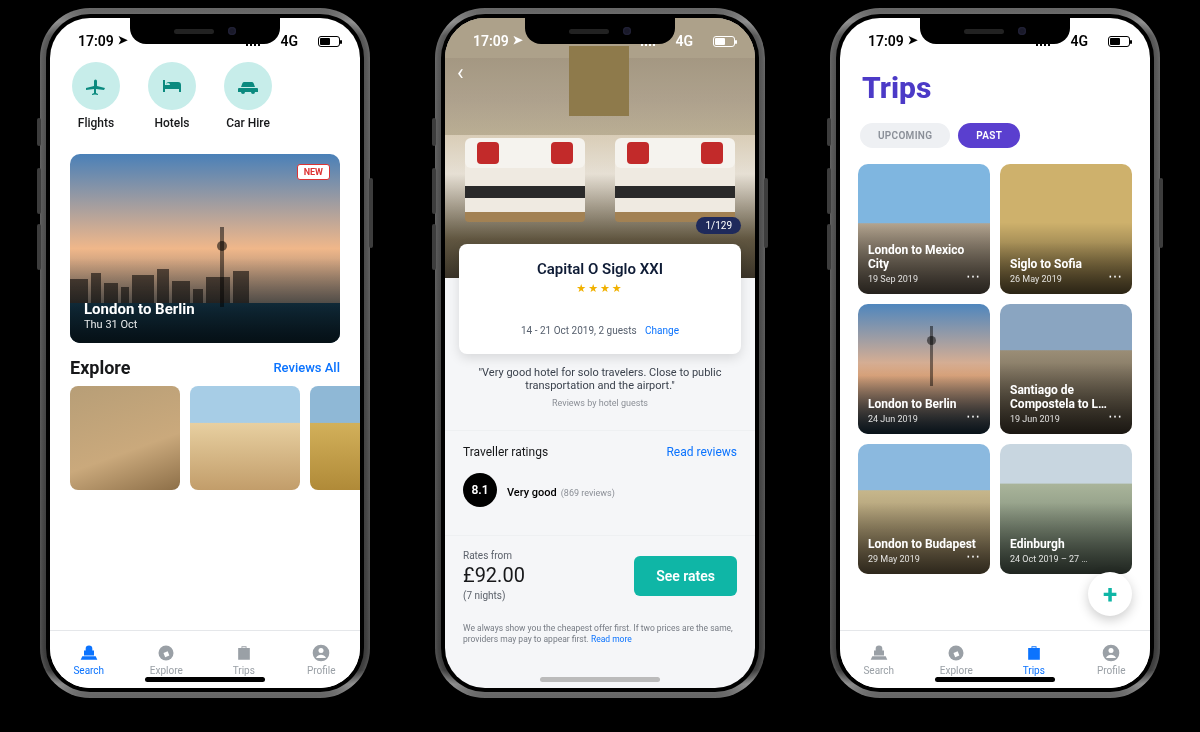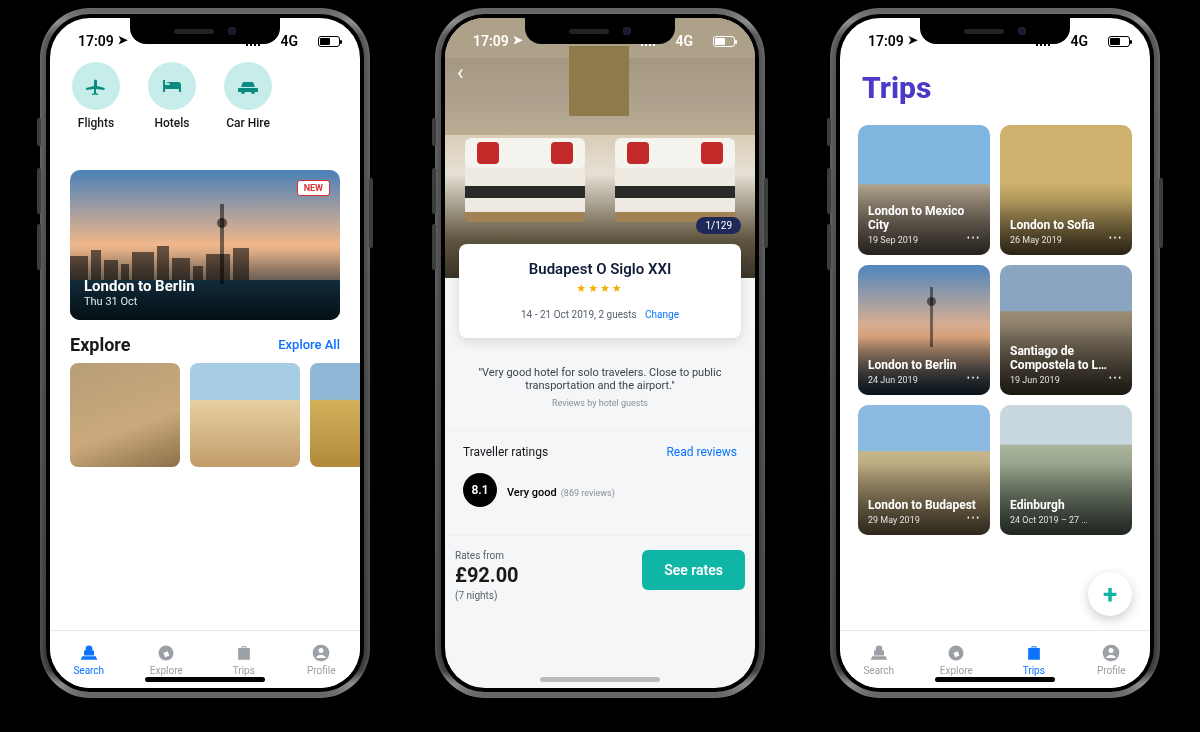--- a/index.html
+++ b/index.html
@@ -89,21 +89,21 @@
 
   
   .cat-row { display:flex; gap:28px; padding: 4px 22px 18px; }
   .cat { display:flex; flex-direction:column; align-items:center; gap:6px; }
   .cat .circle { width:48px; height:48px; border-radius:50%; background:#c7edea; display:flex; align-items:center; justify-content:center; color:#0e7c78;}
   .cat .circle svg{width:24px;height:24px;fill:#0b8a7f;}
   .cat .lbl { font-size:12px; font-weight:500; color:#17181a;}
 
   
   .trip-card {
-    margin: 22px 20px 14px; height:150px; border-radius:10px; position:relative; overflow:hidden;
+    margin: 6px 20px 14px; height:189px; border-radius:10px; position:relative; overflow:hidden;
     background: linear-gradient(180deg,#4a80b8, #f0b78a 50%, #17354a);
   }
   .trip-card .overlay { position:absolute; inset:0; background: linear-gradient(180deg, rgba(0,0,0,0) 55%, rgba(0,0,0,0.55)); }
   .trip-card .txt { position:absolute; left:14px; bottom:12px; color:#fff; }
   .trip-card .txt .t { font-weight:700; font-size:15px; }
   .trip-card .txt .d { font-size:11px; opacity:.9; }
   .trip-card .badge { position:absolute; right:10px; top:10px; background:#fff; color:#d33; font-size:9px; font-weight:700; border:1px solid #d33; padding:2px 6px; border-radius:3px;}
   
   .skyline { position:absolute; left:0; right:0; bottom:38px; height:36px; }
   .skyline span{display:inline-block;background:rgba(0,0,0,0.55);margin-right:3px;}
@@ -144,38 +144,38 @@
   .bed .runner{position:absolute;bottom:14px;left:0;right:0;height:12px;background:#2a2a2a;}
   .ceiling-beam{position:absolute;top:0;left:0;right:0;height:40px;background:#ada18a;}
   .ceiling-beam:after{content:"";position:absolute;left:40%;top:28px;width:60px;height:70px;background:#8e7a4b;}
 
   .hotel-card{
     position:absolute; left:14px; right:14px; top:226px; background:#fff; border-radius:8px;
     box-shadow:0 4px 12px rgba(0,0,0,0.12); text-align:center; padding:16px 14px 18px;
   }
   .hotel-card .name{font-size:15px;font-weight:600;color:#0f1c36;}
   .hotel-card .stars{color:#f1b100;font-size:11px;letter-spacing:2px;margin-top:4px;}
-  .hotel-card .dates{font-size:10px;color:#57606e;margin-top:14px;}
+  .hotel-card .dates{font-size:10px;color:#57606e;margin-top:30px;}
   .hotel-card .dates .chg{color:#0b73fe;margin-left:6px;}
 
   .quote{padding:88px 26px 10px;text-align:center;}
   .quote .q{font-size:11px;color:#3b424d;}
   .quote .sub{font-size:9px;color:#8b8f96;margin-top:6px;}
 
   .ratings{border-top:1px solid #eef0f2;margin-top:12px;padding:14px 18px;}
   .ratings .hdr{display:flex;justify-content:space-between;font-size:12px;color:#17181a;}
   .ratings .hdr .link{color:#0b73fe;}
   .ratings .score-row{display:flex;align-items:center;gap:10px;margin-top:14px;}
   .ratings .score{width:34px;height:34px;border-radius:50%;background:#000000;color:#fff;display:flex;align-items:center;justify-content:center;font-size:12px;font-weight:600;}
   .ratings .score-lbl{font-size:11px;font-weight:500;}
   .ratings .score-rev{font-size:9px;color:#8b8f96;}
 
-  .rates{border-top:1px solid #eef0f2;margin-top:14px;padding:14px 10px;display:flex;justify-content:space-between;align-items:flex-start;}
+  .rates{border-top:1px solid #eef0f2;margin-top:14px;padding:14px 18px;display:flex;justify-content:space-between;align-items:center;}
   .rates .left .from{font-size:10px;color:#5b616a;}
-  .rates .left .price{font-size:20px;font-weight:700;color:#17181a;margin-top:2px;}
+  .rates .left .price{font-size:20px;font-weight:400;color:#17181a;margin-top:2px;}
   .rates .left .nights{font-size:10px;color:#5b616a;margin-top:3px;}
   .rates .cta{background:#0fb6a6;color:#fff;font-weight:600;border-radius:6px;padding:12px 22px;font-size:14px;}
   .tiny-print{font-size:8.5px;color:#777c84;padding:8px 18px 18px;line-height:1.35;}
   .tiny-print .rm{color:#0b73fe;}
 
   
   .seg-row{display:flex;gap:8px;padding:4px 20px 10px;}
   .seg{padding:7px 18px;border-radius:18px;font-size:10px;font-weight:600;letter-spacing:.3px;}
   .seg.off{background:#eef0f3;color:#8a8f98;}
   .seg.on{background:#5a3fcf;color:#fff;}
@@ -271,21 +271,21 @@
         <div class="overlay"></div>
         <span class="badge">NEW</span>
         <div class="txt">
           <div class="t">London to Berlin</div>
           <div class="d">Thu 31 Oct</div>
         </div>
       </div>
 
       <div class="section-title">
         <span style="font-size:18px">Explore</span>
-        <span class="link">Explore All</span>
+        <span class="link">Reviews All</span>
       </div>
       <div class="explore-row">
         <div class="pic w1"></div>
         <div class="pic w2"></div>
         <div class="pic w3"></div>
       </div>
 
       <div class="tabbar">
         <div class="tab active">
           <svg viewBox="0 0 24 24">
@@ -358,21 +358,21 @@
             <span class="battery">
                   <span class="fill"></span>
                 </span>
           </span>
         </div>
         <div class="back">‹</div>
         <div class="count-pill">1/129</div>
       </div>
 
       <div class="hotel-card">
-        <div class="name">Budapest O Siglo XXI</div>
+        <div class="name">Capital O Siglo XXI</div>
         <div class="stars">★★★★</div>
         <div class="dates">
           <span>14 - 21 Oct 2019, 2 guests</span>
           <span class="chg">Change</span>
         </div>
       </div>
 
       <div class="quote">
         <div class="q">"Very good hotel for solo travelers. Close to public transportation and the airport."</div>
         <div class="sub">Reviews by hotel guests</div>
@@ -392,20 +392,24 @@
         </div>
       </div>
 
       <div class="rates">
         <div class="left">
           <div class="from">Rates from</div>
           <div class="price">£92.00</div>
           <div class="nights">(7 nights)</div>
         </div>
         <div class="cta">See rates</div>
+      </div>
+      <div class="tiny-print">
+        <span>We always show you the cheapest offer first. If two prices are the same, providers may pay to appear first.</span>
+        <span class="rm">Read more</span>
       </div>
 
       <div class="home-indicator light"></div>
     </div>
       </div>
   </div>
 
   <div class="phone" style="left:830px">
     <span class="side-btn left1"></span>
       <span class="side-btn left2"></span>
@@ -432,35 +436,39 @@
               </span>
           <span>4G</span>
           <span class="battery">
                 <span class="fill"></span>
               </span>
         </span>
       </div>
 
       <div class="big-title purple">Trips</div>
 
+      <div class="seg-row">
+        <div class="seg off">UPCOMING</div>
+        <div class="seg on">PAST</div>
+      </div>
 
       <div class="grid">
         <div class="tile bg-mexico">
           <div class="ov"></div>
               <div class="more">⋯</div>
           <div class="txt">
                 <div class="t">London to Mexico City</div>
                 <div class="d">19 Sep 2019</div>
               </div>
         </div>
         <div class="tile bg-sofia">
           <div class="ov"></div>
               <div class="more">⋯</div>
           <div class="txt">
-                <div class="t">London to Sofia</div>
+                <div class="t">Siglo to Sofia</div>
                 <div class="d">26 May 2019</div>
               </div>
         </div>
         <div class="tile bg-berlin">
           <div class="tv"></div>
               <div class="ov"></div>
               <div class="more">⋯</div>
           <div class="txt">
                 <div class="t">London to Berlin</div>
                 <div class="d">24 Jun 2019</div>

